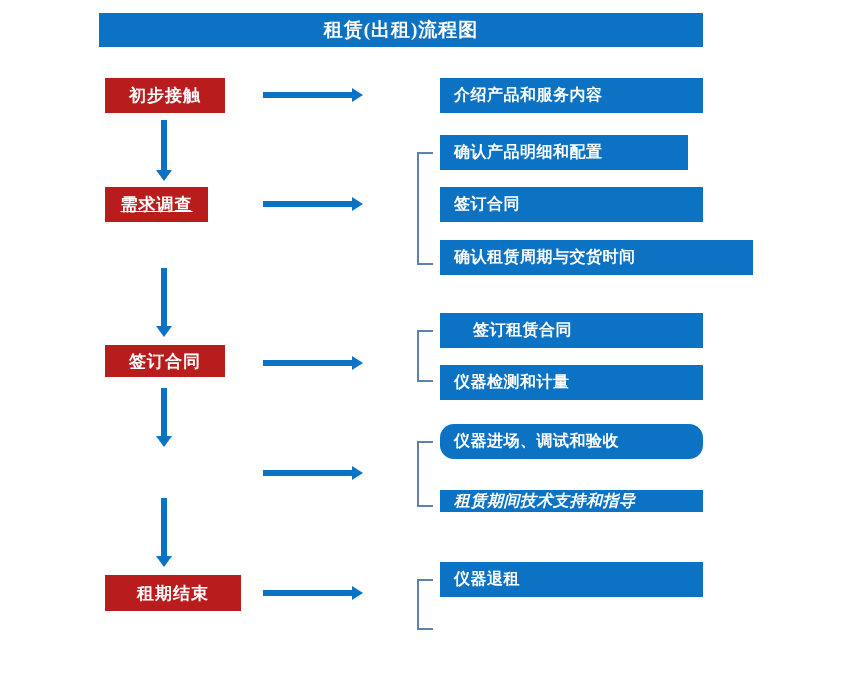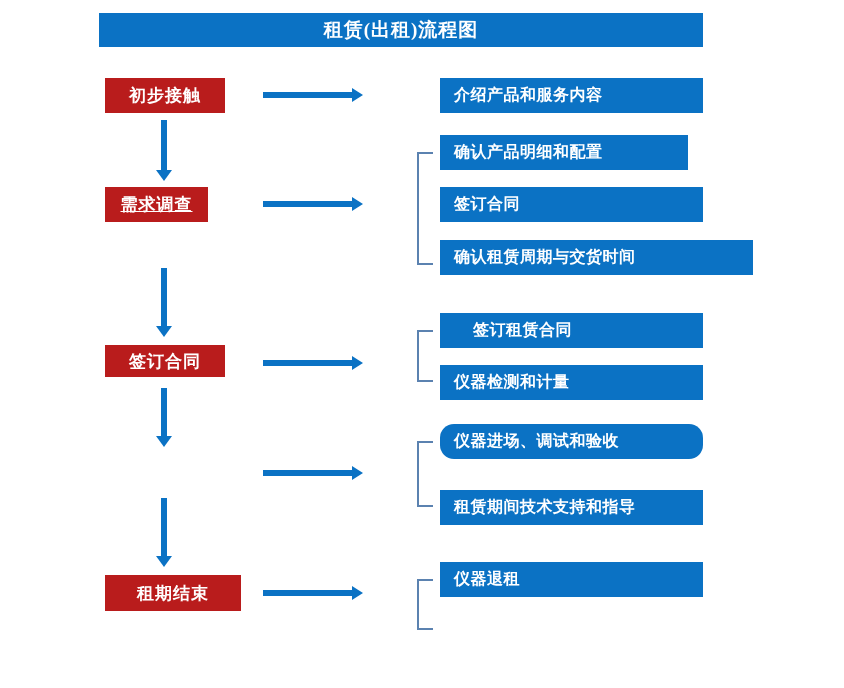--- a/index.html
+++ b/index.html
@@ -192,18 +192,18 @@
   <div class="detail-box" style="left:440px; top:187px; width:263px; height:35px;">签订合同</div>
 
   <div class="detail-box" style="left:440px; top:240px; width:313px; height:35px;">确认租赁周期与交货时间</div>
 
   <div class="detail-box" style="left:440px; top:313px; width:263px; height:35px;padding-left:33px;">签订租赁合同</div>
 
   <div class="detail-box" style="left:440px; top:365px; width:263px; height:35px;">仪器检测和计量</div>
 
   <div class="detail-box" style="left:440px; top:424px; width:263px; height:35px;border-radius:14px;">仪器进场、调试和验收</div>
 
-  <div class="detail-box" style="left:440px; top:490px; width:263px; height:35px;">租赁期间技术支持和指导</div>
+  <div class="detail-box" style="left:440px; top:490px; width:263px; height:22px;font-style:italic;">租赁期间技术支持和指导</div>
 
   <div class="detail-box" style="left:440px; top:562px; width:263px; height:35px;">仪器退租</div>
 
 
 </div>
 
 </body></html>

